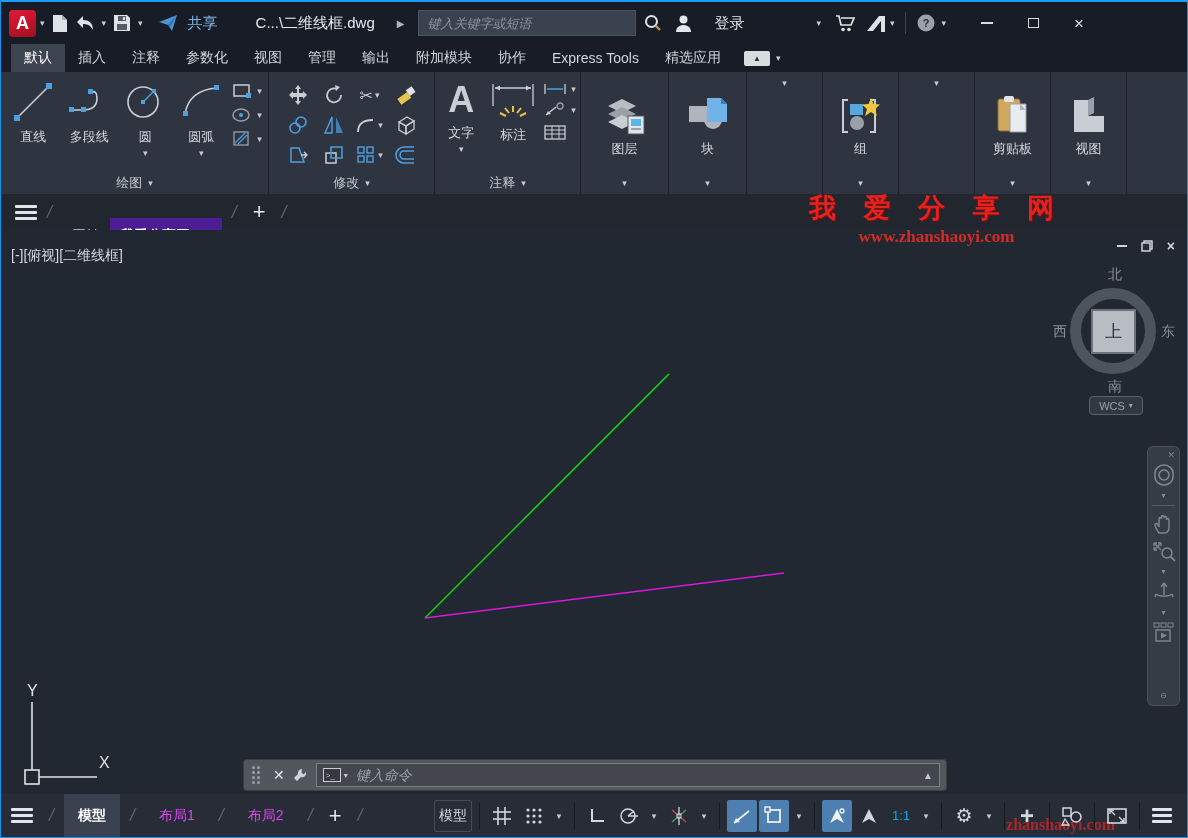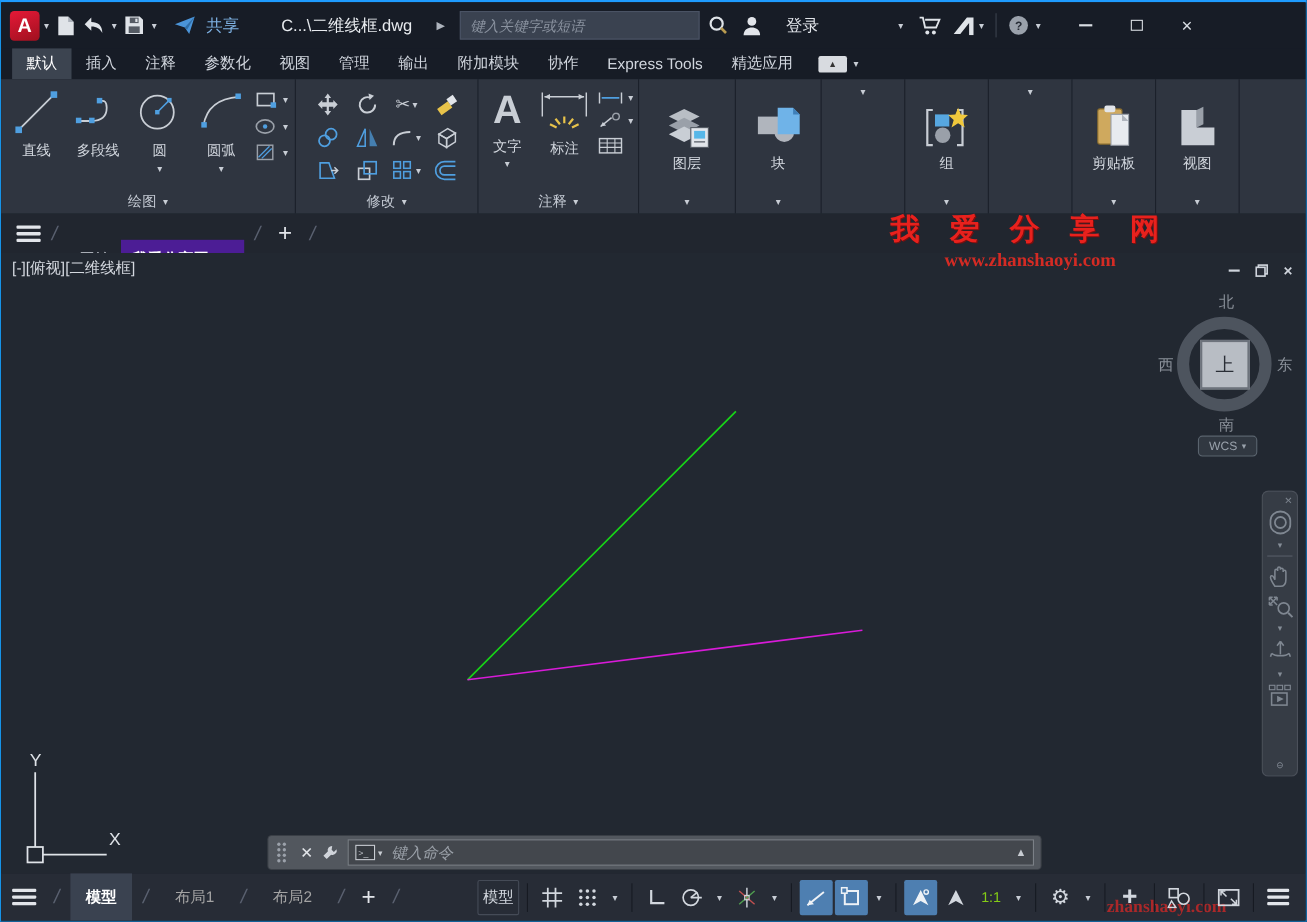--- a/index.html
+++ b/index.html
@@ -60,21 +60,21 @@
   .hamb { width:22px; display:flex; flex-direction:column; gap:3px; }
   .hamb span { height:3px; background:#e2e5ea; border-radius:1px; }
   .slash { color:#5a6170; font-size:18px; margin:0 10px; font-style:italic; }
   .ftab { color:#cfd4dc; font-size:14px; padding:0 10px; height:100%; display:flex; align-items:center; gap:8px;margin-top:48px; }
   .ftab.active { background:#4c1d95; color:#fff; font-weight:bold; }
   .ftab .x { color:#a7adb8; font-weight:normal; font-size:14px; }
   .plusbtn { color:#e2e5ea; font-size:22px; margin:0 6px; }
 
   
   .viewport { position:relative; flex:1; background:#222831; overflow:hidden; }
-  .vplabel { position:absolute; left:10px; top:5px; color:#d4d8df; font-size:14px; }
+  .vplabel { position:absolute; left:10px; top:17px; color:#d4d8df; font-size:14px; }
   .vpwin { position:absolute; right:12px; top:8px; display:flex; gap:14px; align-items:center; }
   .vpwin .g { color:#cfd4dc; }
   .viewcube { position:absolute; right:16px; top:36px; width:112px; height:130px; }
   .vc-ring { position:absolute; left:11px; top:22px; width:86px; height:86px; border-radius:50%;
              border:11px solid rgba(92,99,110,0.75); }
   .vc-face { position:absolute; left:32px; top:43px; width:45px; height:45px; background:#b8bdc4;
              border:2px solid #6d737c; color:#2a2e36; font-size:17px; display:flex; align-items:center; justify-content:center; }
   .vc-n { position:absolute; left:0; right:0; top:0; text-align:center; color:#8a9099; font-size:14px; }
   .vc-s { position:absolute; left:0; right:0; bottom:0; text-align:center; color:#8a9099; font-size:14px; }
   .vc-w { position:absolute; left:-6px; top:57px; color:#8a9099; font-size:14px; }
@@ -100,28 +100,28 @@
   .cmd-prompt { width:18px; height:14px; border:1px solid #c9cdd3; background:#35393f; color:#c9cdd3;
                 font-size:8px; display:flex; align-items:center; justify-content:flex-start; padding-left:2px; }
   .cmdinput input { flex:1; background:transparent; border:none; outline:none; color:#aab0b8;
                     font-style:italic; font-size:14px; margin-left:8px; font-family:"Liberation Sans",sans-serif; }
   .cmdinput input::placeholder { color:#9aa0a8; font-style:italic; }
   .cmd-up { color:#c8ccd2; font-size:10px; margin-left:6px; }
 
   
   .statusbar { height:43px; background:#272c36; display:flex; align-items:center; padding:0 10px; flex:0 0 auto; position:relative; }
   .ltabs { display:flex; align-items:center; height:100%; }
-  .ltab { color:#a3a3a3; font-size:14px; height:100%; display:flex; align-items:center; padding:0 14px; }
+  .ltab { color:#d946ef; font-size:14px; height:100%; display:flex; align-items:center; padding:0 14px; }
   .ltab.active { background:#3a4250; color:#fff; font-weight:bold; }
   .statusicons { margin-left:auto; display:flex; align-items:center; gap:2px; height:34px; z-index:2; }
   .sbtn { min-width:30px; height:32px; display:flex; align-items:center; justify-content:center; gap:3px;
           color:#d2d7de; padding:0 4px; border-radius:2px; }
   .sbtn.blue { background:#4e7fb1; }
   .ssep { width:1px; height:26px; background:#161a22; margin:0 5px; }
-  .scale-lbl { font-size:13px; color:#84cc16; }
+  .scale-lbl { font-size:13px; color:#0ea5e9; }
   .gear { font-size:19px; }
   .wm-corner { position:absolute; right:72px; bottom:3px; color:rgba(185,40,40,0.9); z-index:1;
                font-family:"Liberation Serif",serif; font-weight:bold; font-size:16px; pointer-events:none; }
 </style>
 </head>
 <body>
 
 <div class="window">
 
   <div class="titlebar">

